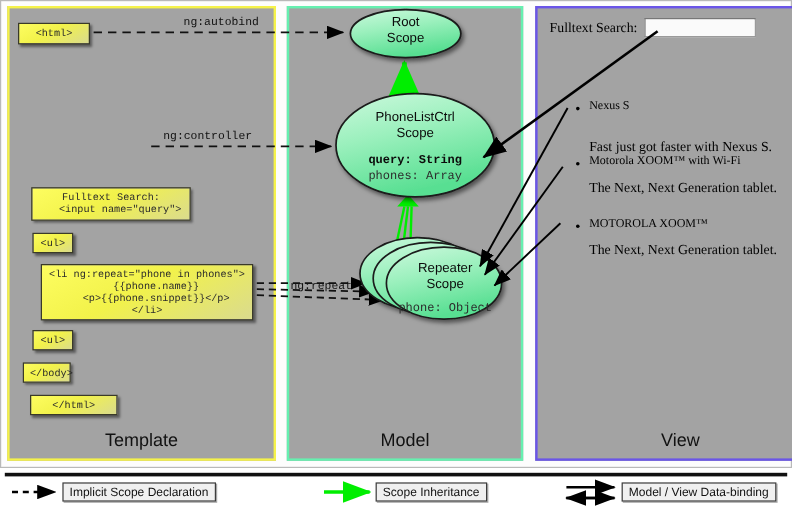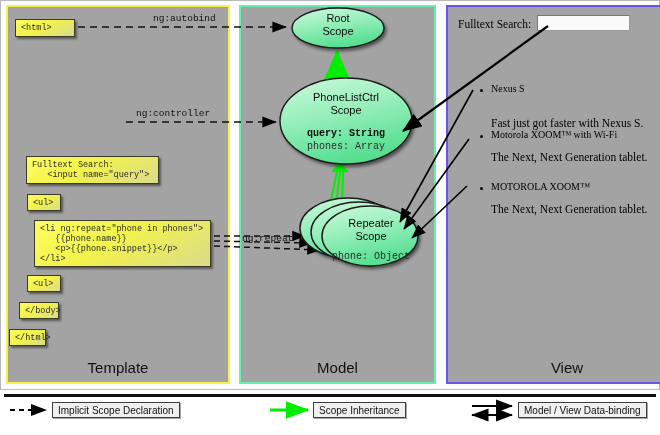--- a/index.html
+++ b/index.html
@@ -57,20 +57,21 @@
     background: linear-gradient(150deg, #fdfd60 0%, #f2f24a 45%, #dadb8e 100%);
     border: 1px solid #3a3a28;
     color: #2b2b2b;
     font-family: "Liberation Mono", monospace;
     font-size: 8.5px;
     line-height: 10px;
     padding: 3px 5px 3px 5px;
     white-space: pre;
     box-shadow: 2px 2px 2px rgba(0,0,0,0.45);
     letter-spacing: 0px;
+    text-align: center;
   }
 
   
   .edge-label {
     position: absolute;
     font-family: "Liberation Mono", monospace;
     font-size: 9.5px;
     color: #111;
     white-space: nowrap;
   }
@@ -198,21 +199,21 @@
 
     <div class="codebox" style="left:33px;  top:219px; width:177px; height:47px;">&lt;li ng:repeat="phone in phones"&gt;
    {{phone.name}}
    &lt;p&gt;{{phone.snippet}}&lt;/p&gt;
 &lt;/li&gt;</div>
 
     <div class="codebox" style="left:26px;  top:274px; width:34px;  height:17px;">&lt;ul&gt;</div>
 
     <div class="codebox" style="left:18px;  top:301px; width:40px;  height:17px;">&lt;/body&gt;</div>
 
-    <div class="codebox" style="left:8px;  top:328px; width:37px;  height:17px;">&lt;/html&gt;</div>
+    <div class="codebox" style="left:24px;  top:328px; width:73px;  height:17px;">&lt;/html&gt;</div>
 
     <div class="edge-label" style="left:152px; top:12px;">ng:autobind</div>
     <div class="edge-label" style="left:135px; top:107px;">ng:controller</div>
     <div class="edge-label" style="left:241px; top:232px;">ng:repeat</div>
 
     <div class="view-label" style="left:457px; top:17px;">Fulltext Search:</div>
     <input class="view-input" style="left: 536px; top: 14px; width: 93px; height: 16px;" type="text" placeholder="">
 
     <div class="view-bullet" style="left:479px; top:88px;"></div>
     <div class="view-item" style="left:490px; top:82px;">Nexus S</div>

